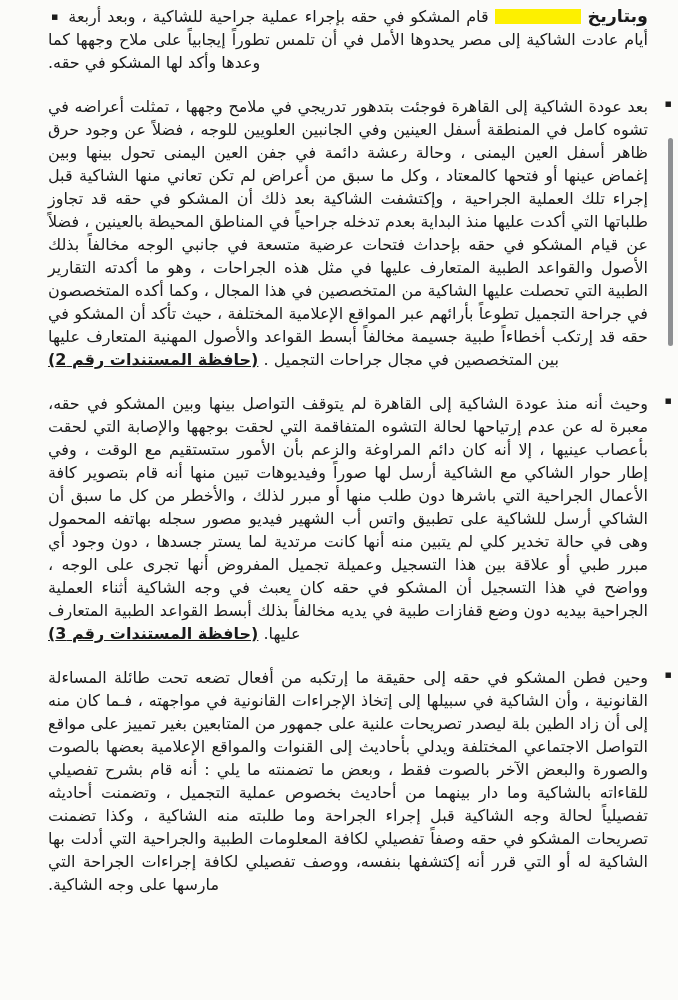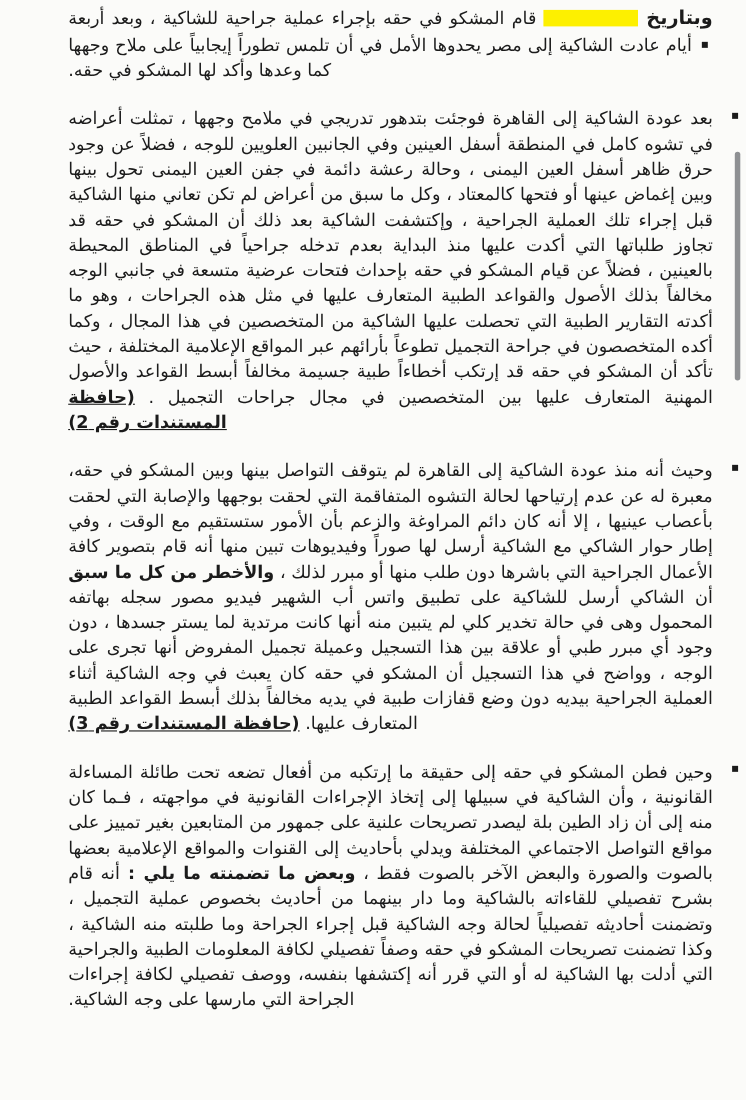--- a/index.html
+++ b/index.html
@@ -16,42 +16,42 @@
   .page {
     position: relative;
     width: 678px;
     height: 1000px;
     overflow: hidden;
   }
   .doc {
     position: absolute;
     top: 5px;
     right: 30px;
-    left: 62px;
+    left: 48px;
     direction: rtl;
     text-align: justify;
     text-align-last: left;
     -moz-text-align-last: left;
     font-size: 16px;
     line-height: 23px;
     letter-spacing: 0;
   }
   .para {
     position: relative;
     margin: 0 0 21px 0;
   }
   .margin-bullet {
     position: absolute;
     right: -24px;
     top: 3px;
     font-size: 11px;
     line-height: 11px;
   }
   .seg-bold {
-    font-weight: bold;
+    font-weight: normal;
   }
   .seg-lead {
     font-weight: bold;
     font-size: 17.5px;
   }
   .seg-ref {
     font-weight: bold;
     text-decoration: underline;
   }
   .seg-highlight {

